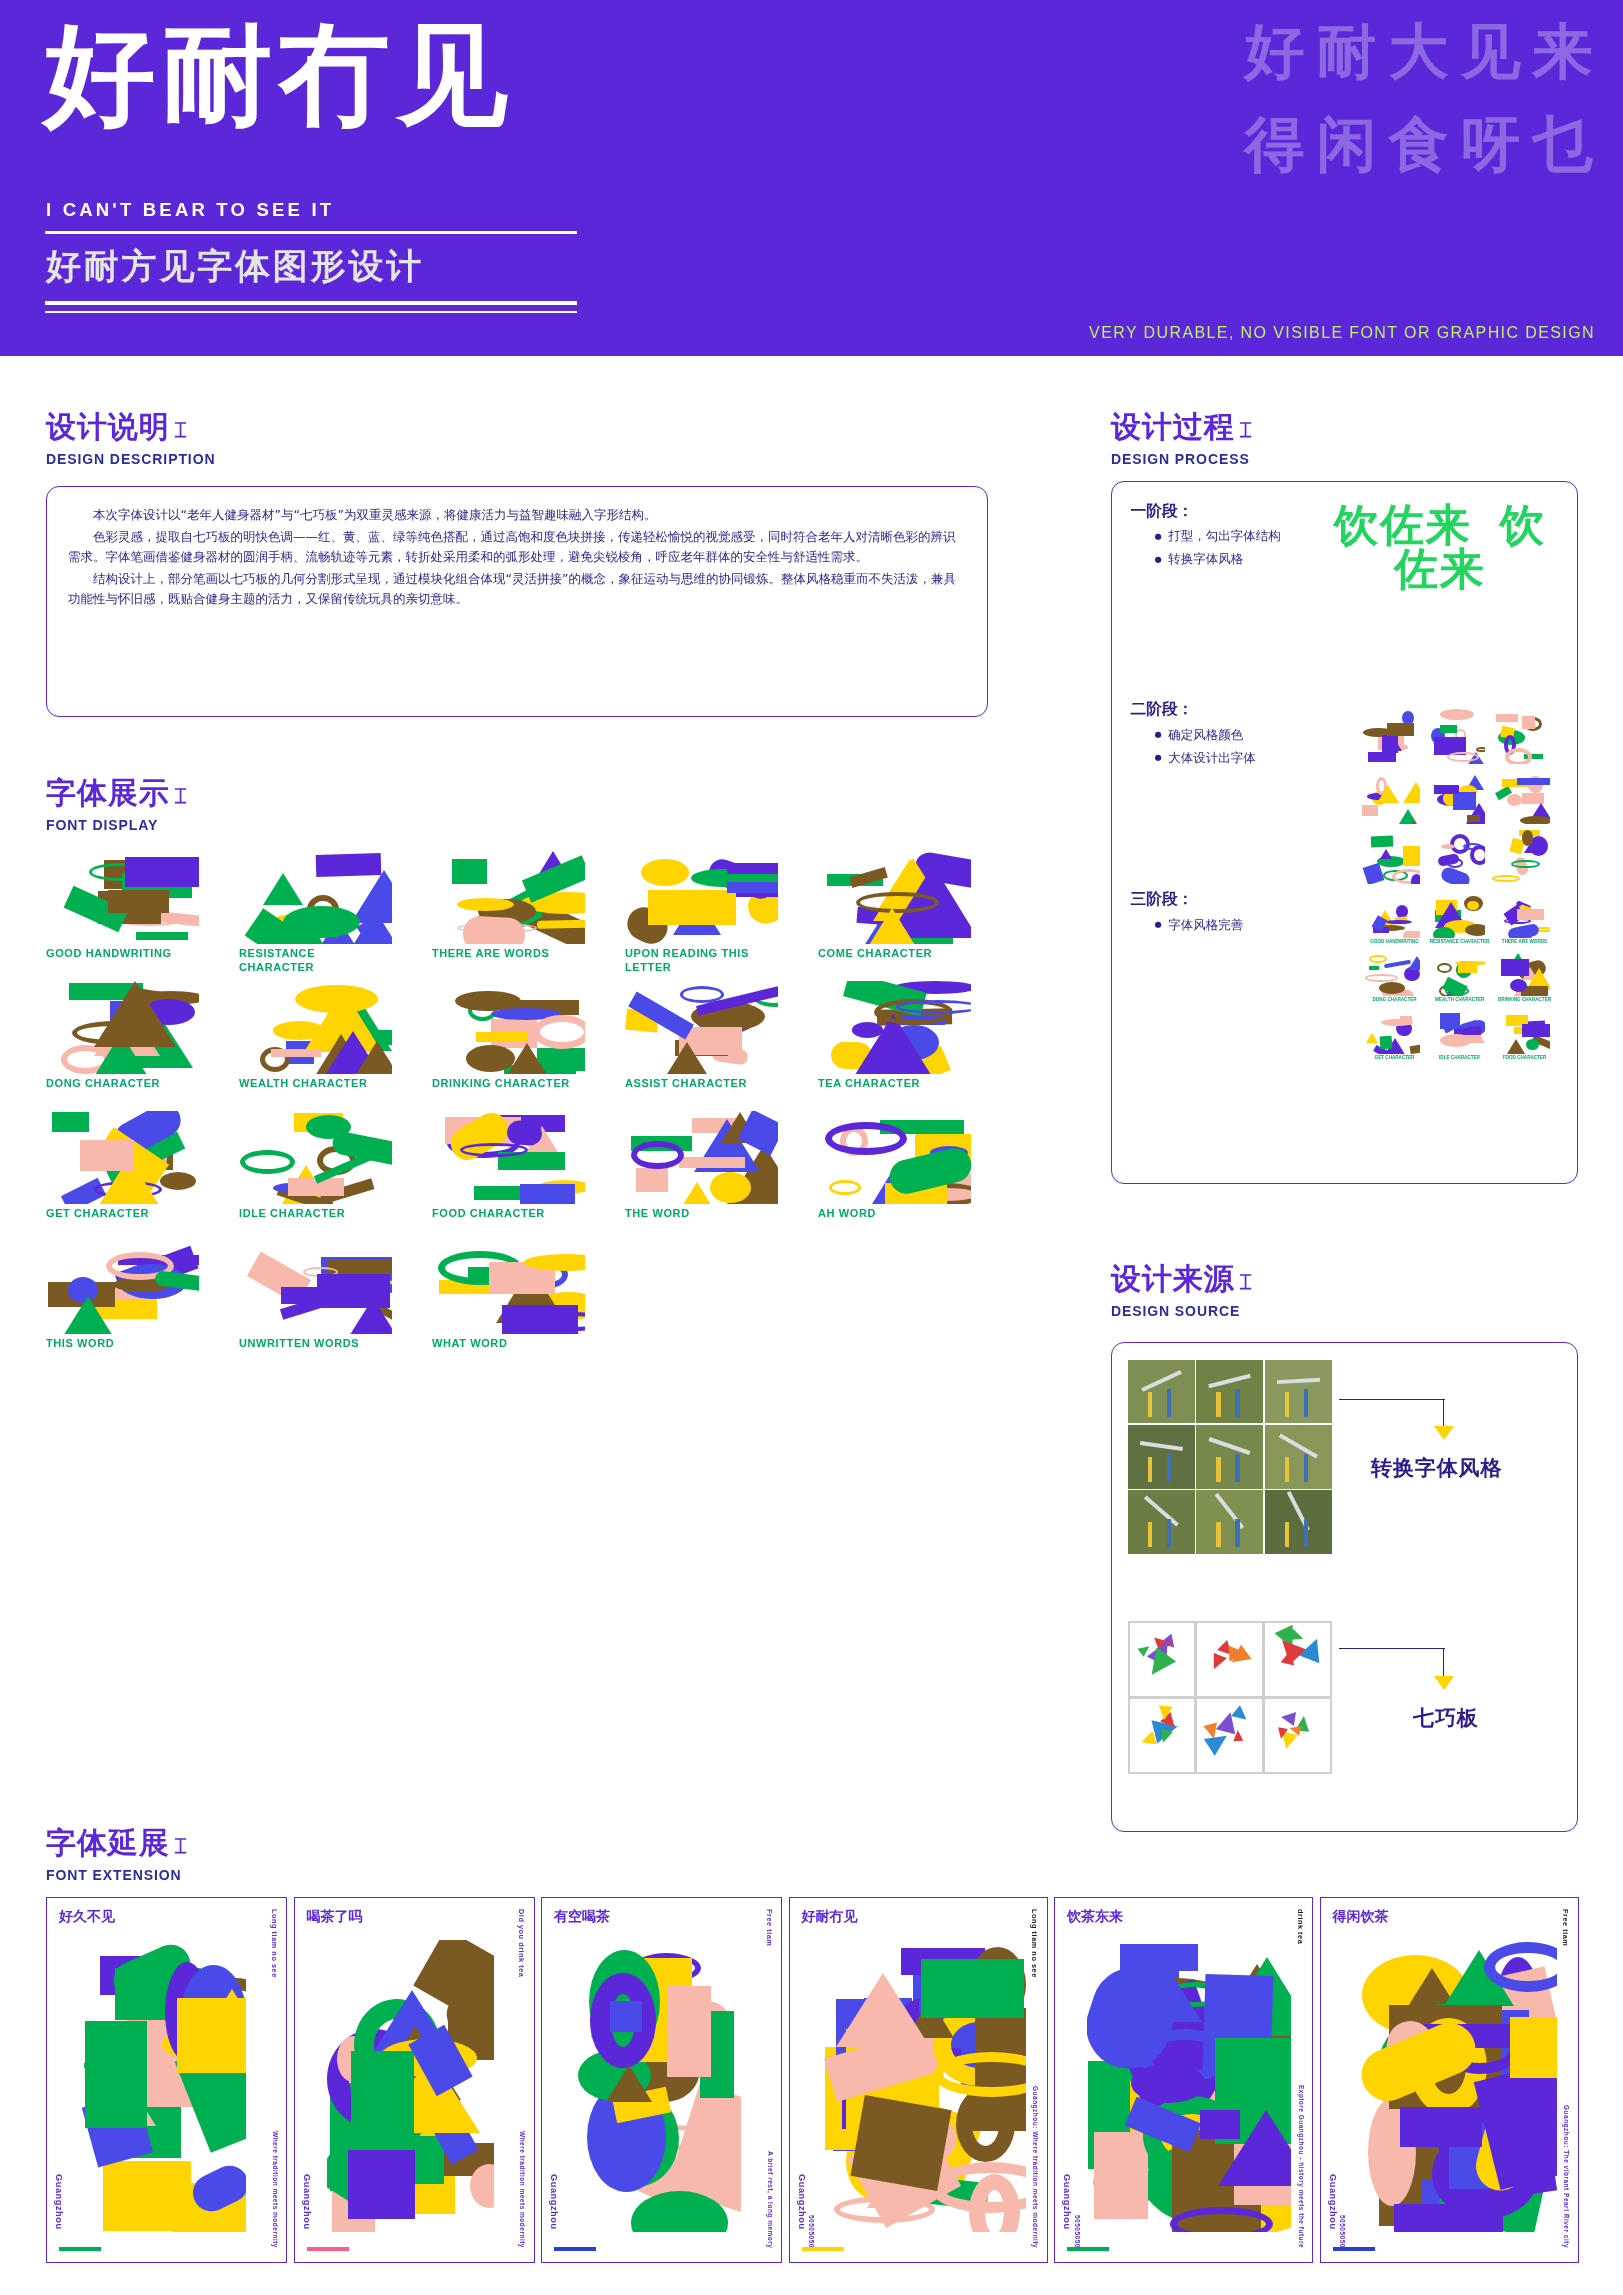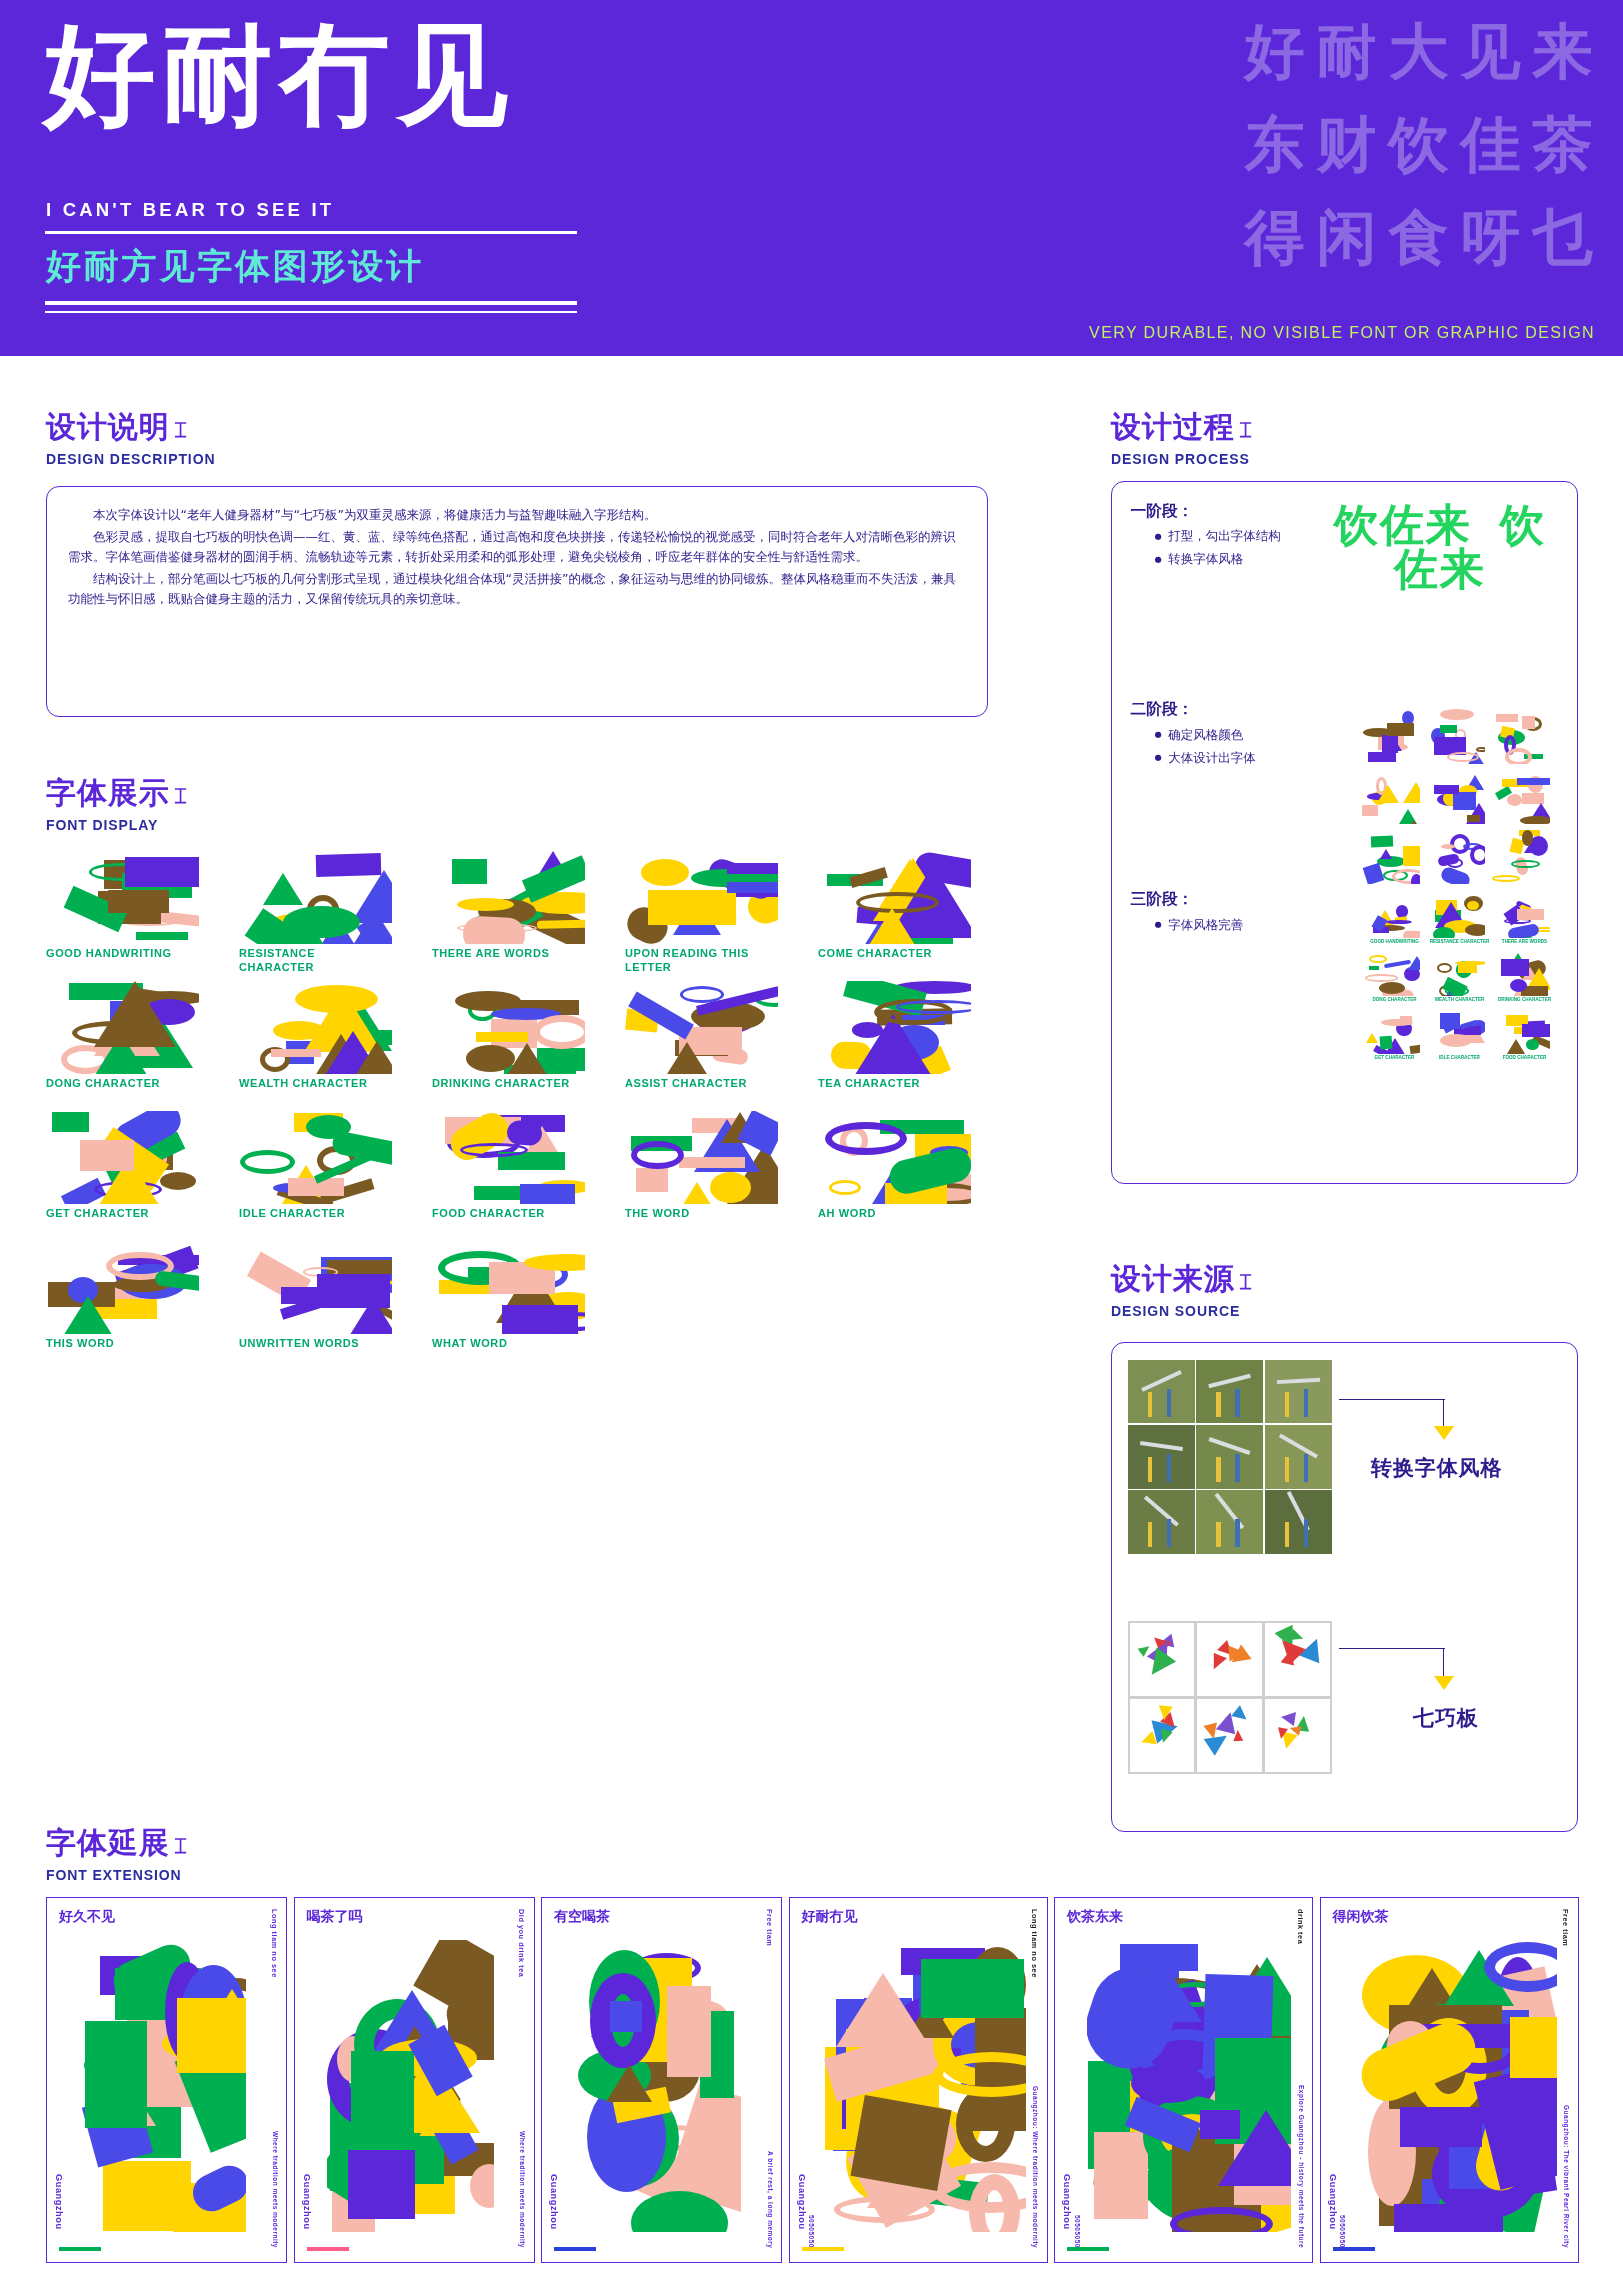--- a/index.html
+++ b/index.html
@@ -30,21 +30,21 @@
   .hero-sub-en {
     position: absolute; left: 46px; top: 199px;
     color: #ffffff; font-size: 18.5px; letter-spacing: 3.2px; font-weight: 700;
   }
   .hero-rule {
     position: absolute; left: 45px; top: 231px;
     width: 532px; height: 3.2px; background: #ffffff;
   }
   .hero-sub-cn {
     position: absolute; left: 46px; top: 243px;
-    color: #5eead4; font-size: 35px; font-weight: 800; letter-spacing: 2.8px;
+    color: #e5e5e5; font-size: 35px; font-weight: 800; letter-spacing: 2.8px;
     font-family: "DejaVu Sans", sans-serif;
   }
   .hero-rule2 {
     position: absolute; left: 45px; top: 301px;
     width: 532px; height: 4.2px; background: #ffffff;
   }
   .hero-rule3 {
     position: absolute; left: 45px; top: 311px;
     width: 532px; height: 1.9px; background: #ffffff;
   }
@@ -195,21 +195,20 @@
     font-size: 7.4px; font-weight: 700; letter-spacing: 0.5px;
   }
   .poster-bottom-bar { position: absolute; bottom: 11px; left: 12px; width: 42px; height: 3.7px; }
 </style>
 </head>
 <body>
 
 <div class="header">
   <div class="ghost-wrap">
     <div class="ghost-row">好耐大见来</div>
-    <div class="ghost-row">东财饮佳茶</div>
     <div class="ghost-row">得闲食呀乜</div>
   </div>
   <div class="hero-title">好耐冇见</div>
   <div class="hero-sub-en">I CAN'T BEAR TO SEE IT</div>
   <div class="hero-rule"></div>
   <div class="hero-sub-cn">好耐方见字体图形设计</div>
   <div class="hero-rule2"></div>
   <div class="hero-rule3"></div>
   <div class="hero-tagline">VERY DURABLE, NO VISIBLE FONT OR GRAPHIC DESIGN</div>
 </div>

